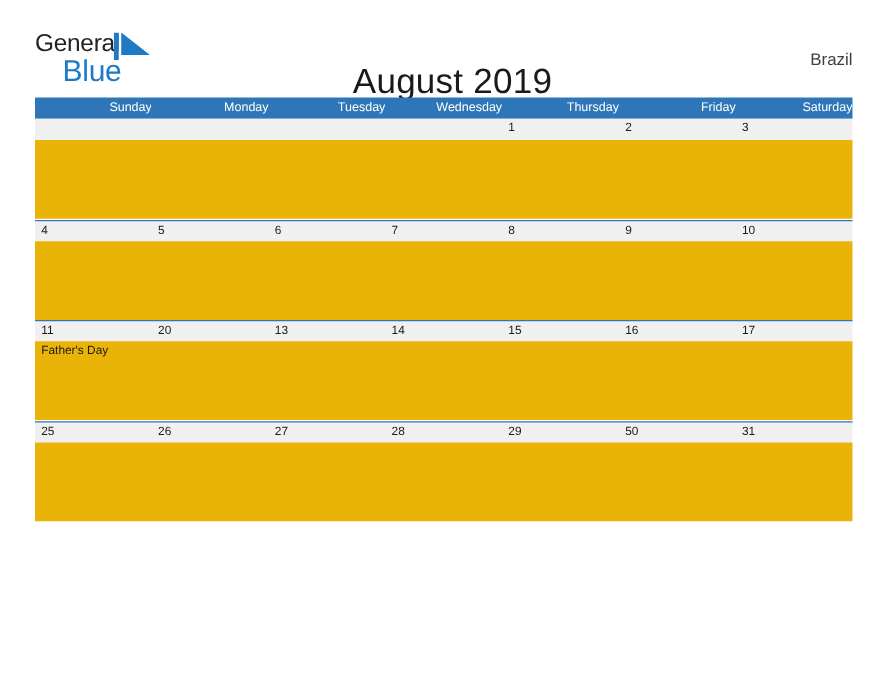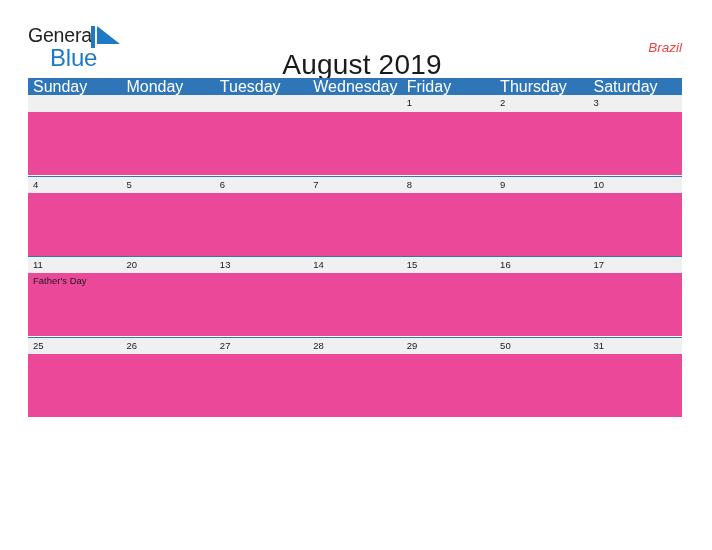--- a/index.html
+++ b/index.html
@@ -75,50 +75,50 @@
     text-align: center;
     font-size: 28px;
     color: #1a1a1a;
     font-weight: normal;
     letter-spacing: 0.2px;
     pointer-events: none;
   }
 
   .region-label {
     font-size: 13.5px;
-    color: #ef4444;
+    color: #404040;
     white-space: nowrap;
     flex: 0 0 auto;
     padding-right: 2px;
     z-index: 2;
-    font-style: italic;
   }
 
   
   .calendar {
     position: absolute;
     left: 28px;
     top: 78px;
     width: 654px;
   }
 
   .dow-row {
     display: flex;
     background: #2e76b8;
     height: 17px;
   }
   .dow-cell {
     flex: 1 1 0;
     color: #ffffff;
-    font-size: 16px;
+    font-size: 10px;
     line-height: 17px;
     padding-left: 5px;
     box-sizing: border-box;
     white-space: nowrap;
     overflow: hidden;
+    text-align: right;
   }
 
   .week {
     position: relative;
     height: 80.5px;
   }
   .week.first {
     height: 80.5px;
   }
 
@@ -140,21 +140,21 @@
     font-size: 9.5px;
     color: #1a1a1a;
     line-height: 16px;
     white-space: nowrap;
     overflow: hidden;
   }
 
   .week-events {
     display: flex;
     height: 63px;
-    background: #ec4899;
+    background: #eab308;
   }
   .event-cell {
     flex: 1 1 0;
     box-sizing: border-box;
     padding-left: 5px;
     padding-top: 2px;
     font-size: 9.5px;
     color: #1a1a1a;
     line-height: 12px;
     overflow: hidden;
@@ -187,22 +187,22 @@
     <div class="region-label">Brazil</div>
   </div>
 
   <div class="calendar">
 
     <div class="dow-row">
       <div class="dow-cell">Sunday</div>
       <div class="dow-cell">Monday</div>
       <div class="dow-cell">Tuesday</div>
       <div class="dow-cell">Wednesday</div>
+      <div class="dow-cell">Thursday</div>
       <div class="dow-cell">Friday</div>
-      <div class="dow-cell">Thursday</div>
       <div class="dow-cell">Saturday</div>
     </div>
 
     <div class="week first">
       <div class="week-dates">
         <div class="date-cell"></div>
         <div class="date-cell"></div>
         <div class="date-cell"></div>
         <div class="date-cell"></div>
         <div class="date-cell">1</div>

